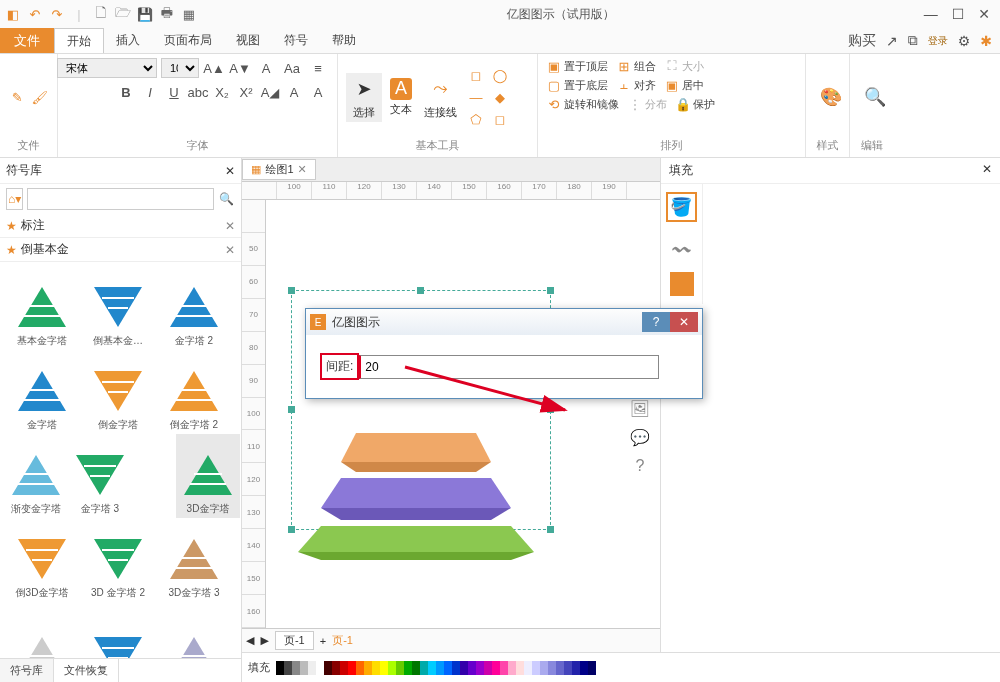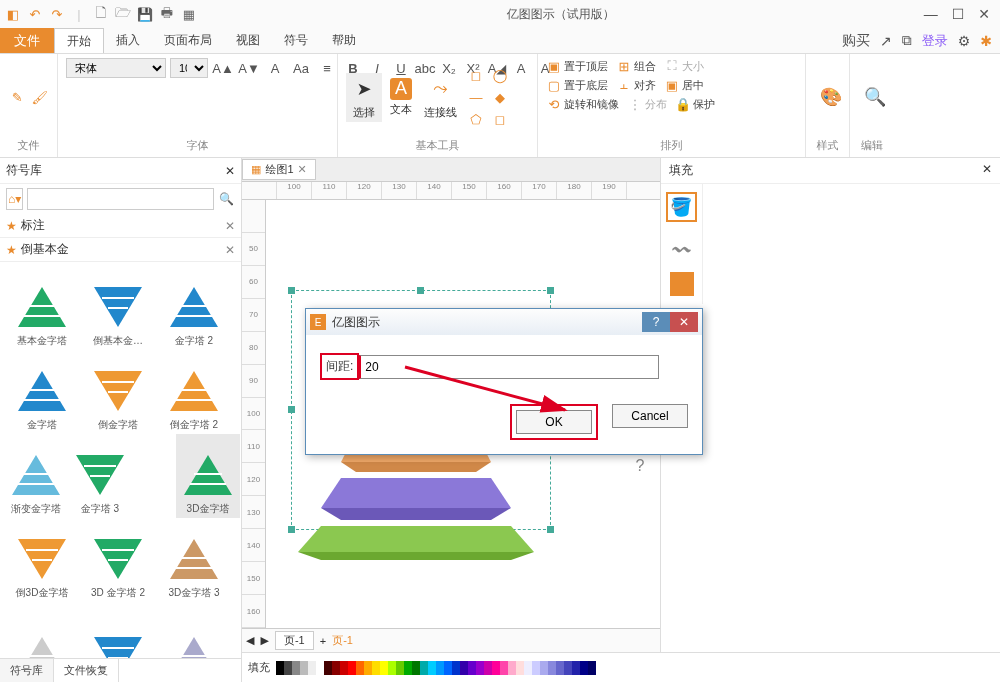--- a/index.html
+++ b/index.html
@@ -137,36 +137,36 @@
   <div class="tab">插入</div>
   <div class="tab">页面布局</div>
   <div class="tab">视图</div>
   <div class="tab">符号</div>
   <div class="tab">帮助</div>
   <div class="spacer"></div>
   <div class="right">
     <span class="buy">购买</span>
     <span>↗</span>
     <span>⧉</span>
-    <span style="font-size:13px;color:#8b5cf6">登录</span>
+    <span style="font-size:10px;color:#a16207">登录</span>
     <span>⚙</span>
     <span style="color:#e98b2e">✱</span>
   </div>
 </div>
 
 <div class="ribbon">
   <div class="group" style="width:58px">
     <div class="body">
       <span class="btn-sm" style="color:#e98b2e">✎</span>
       <span class="btn-sm" style="color:#e98b2e">🖌</span>
     </div>
     <div class="label">文件</div>
   </div>
   <div class="group" style="width:280px">
-    <div class="body" style="flex-direction:row;align-items:flex-start;">
+    <div class="body" style="flex-direction:column;align-items:flex-end;">
       <div style="display:flex;gap:4px;align-items:center">
         <select class="font-sel"><option>宋体</option></select>
         <select class="size-sel"><option>10</option></select>
         <span class="btn-sm">A▲</span>
         <span class="btn-sm">A▼</span>
         <span class="btn-sm">A</span>
         <span class="btn-sm">Aa</span>
         <span class="btn-sm">≡</span>
       </div>
       <div style="display:flex;gap:2px">
@@ -550,24 +550,20 @@
     <div class="tright">
       <span class="help">?</span>
       <span class="close">✕</span>
     </div>
   </div>
   <div class="content">
     <div class="field">
       <span class="lbl">间距:</span>
       <input value="20" style="">
     </div>
-  </div>
-  <div class="btnrow">
-    <div class="ok-wrap"><button>OK</button></div>
-    <button>Cancel</button>
   </div>
 </div>
 
 <svg class="arrow" width="180" height="60">
   <defs>
       <marker id="ah" markerWidth="10" markerHeight="10" refX="8" refY="3" orient="auto">
         <polygon points="0,0 9,3 0,6" fill="#d02"></polygon>
       </marker>
     </defs>
   <line x1="5" y1="5" x2="165" y2="48" stroke="#d02" stroke-width="3" marker-end="url(#ah)"></line>

